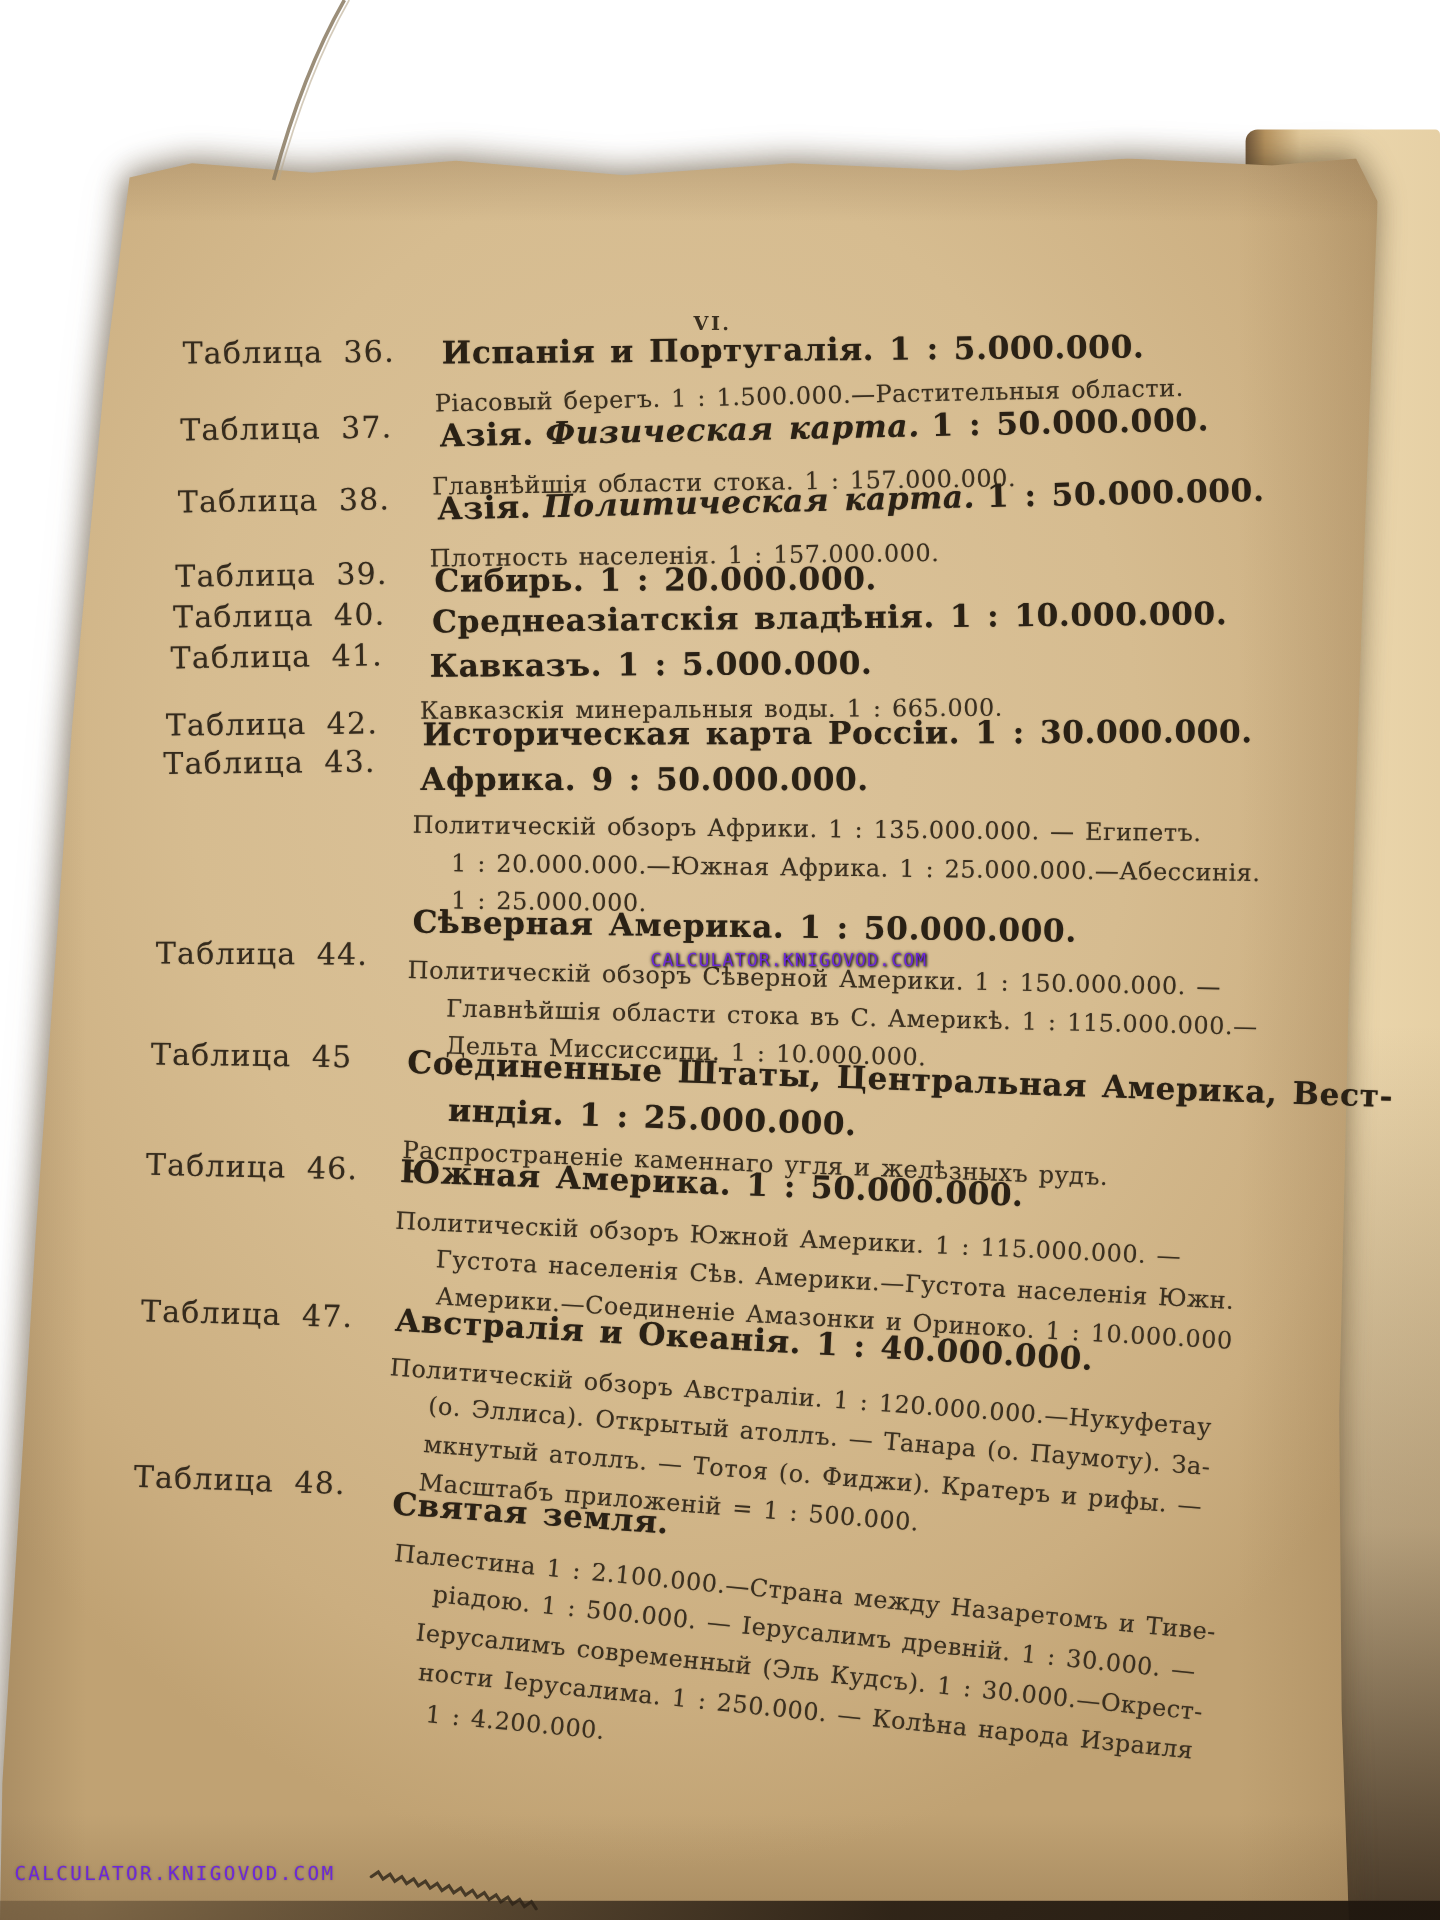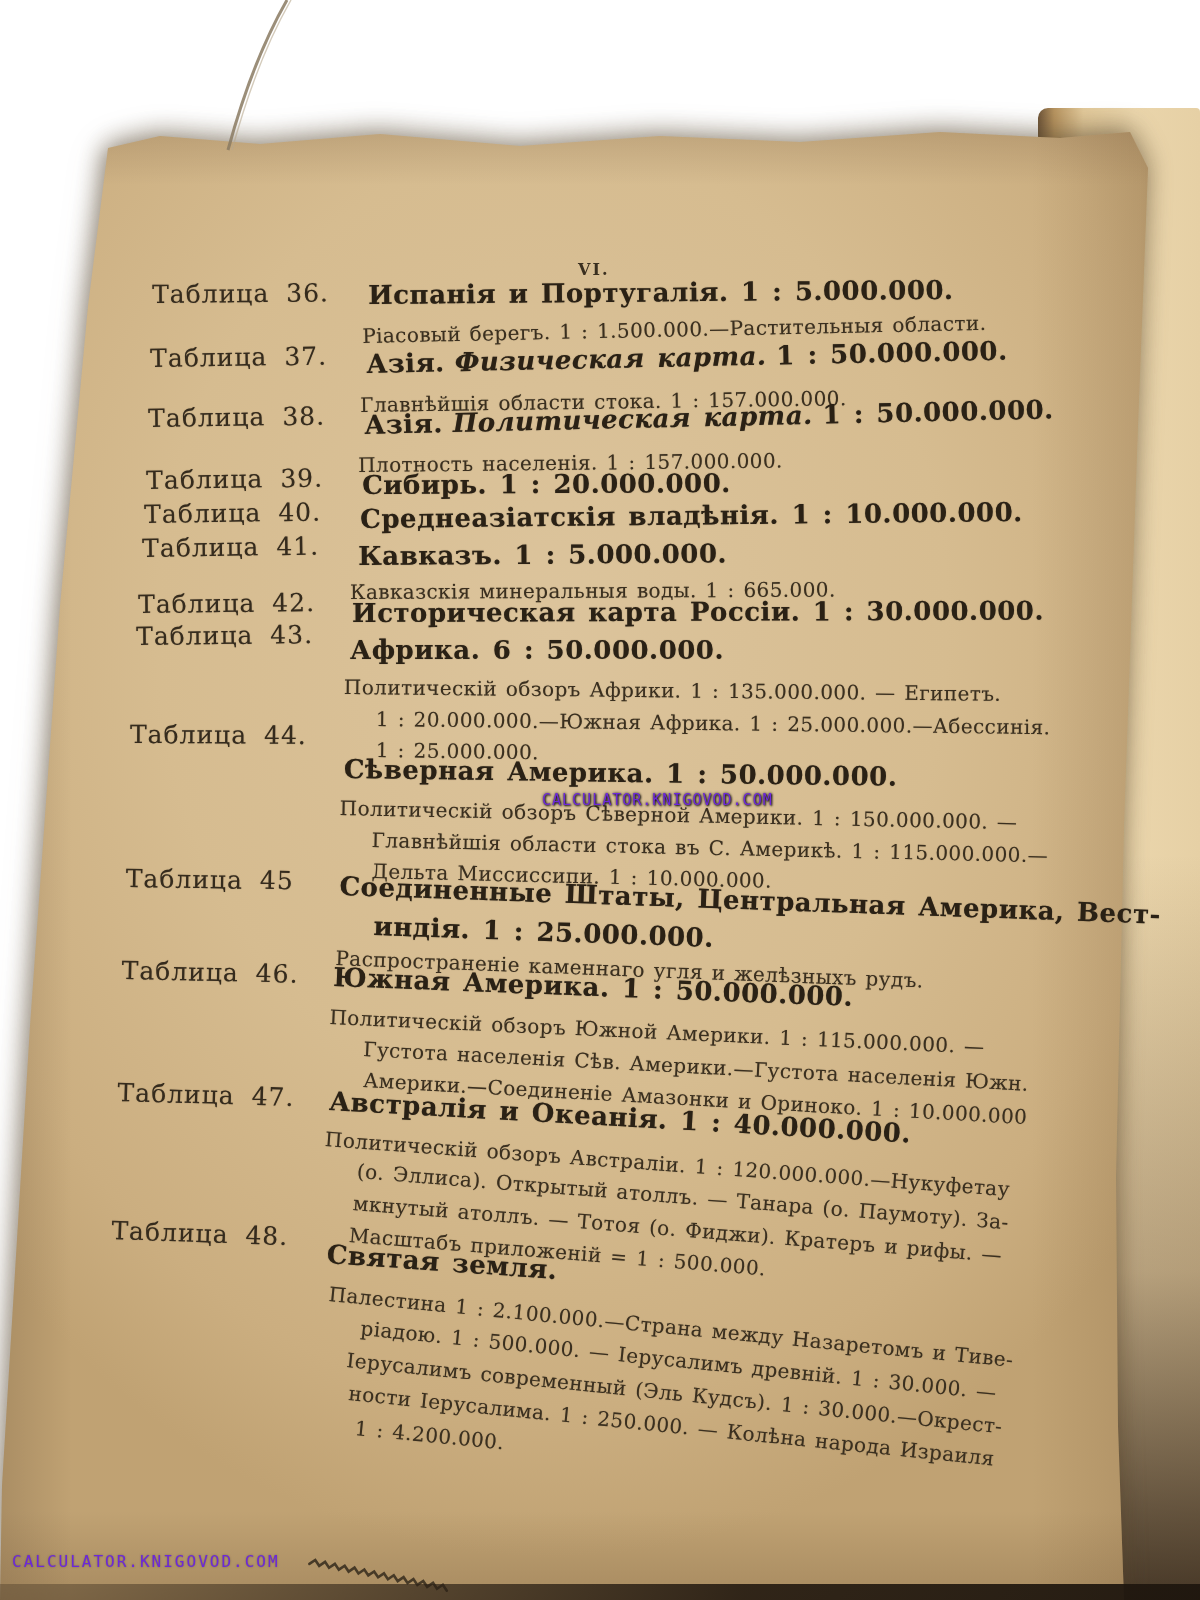--- a/index.html
+++ b/index.html
@@ -104,26 +104,26 @@
   <div class="line ttl" style="left:360px;top:504px;transform:rotate(-0.6deg);">Среднеазіатскія владѣнія. 1 : 10.000.000.</div>
 
   <div class="line lbl" style="left:142px;top:534px;transform:rotate(-0.8deg);">Таблица 41.</div>
   <div class="line ttl" style="left:358px;top:541px;transform:rotate(-0.4deg);">Кавказъ. 1 : 5.000.000.</div>
   <div class="line sub" style="left:350px;top:580px;transform:rotate(-0.3deg);">Кавказскія минеральныя воды. 1 : 665.000.</div>
 
   <div class="line lbl" style="left:138px;top:590px;transform:rotate(-0.6deg);">Таблица 42.</div>
   <div class="line ttl" style="left:352px;top:598px;transform:rotate(-0.2deg);">Историческая карта Россіи. 1 : 30.000.000.</div>
 
   <div class="line lbl" style="left:136px;top:622px;transform:rotate(-0.6deg);">Таблица 43.</div>
-  <div class="line ttl" style="left:350px;top:635px;">Африка. 6 : 50.000.000.</div>
+  <div class="line ttl" style="left:350px;top:635px;">Африка. 9 : 50.000.000.</div>
   <div class="line sub" style="left:344px;top:675px;transform:rotate(0.6deg);">Политическій обзоръ Африки. 1 : 135.000.000. — Египетъ.</div>
   <div class="line sub" style="left:376px;top:707px;transform:rotate(0.7deg);">1 : 20.000.000.—Южная Африка. 1 : 25.000.000.—Абессинія.</div>
   <div class="line sub" style="left:376px;top:738px;transform:rotate(0.8deg);">1 : 25.000.000.</div>
 
-  <div class="line lbl" style="left:130px;top:720px;transform:rotate(0.3deg);">Таблица 44.</div>
+  <div class="line lbl" style="left:130px;top:780px;transform:rotate(0.3deg);">Таблица 44.</div>
   <div class="line ttl" style="left:344px;top:754px;transform:rotate(0.8deg);">Сѣверная Америка. 1 : 50.000.000.</div>
   <div class="line sub" style="left:340px;top:796px;transform:rotate(1.2deg);">Политическій обзоръ Сѣверной Америки. 1 : 150.000.000. —</div>
   <div class="line sub" style="left:372px;top:828px;transform:rotate(1.3deg);">Главнѣйшія области стока въ С. Америкѣ. 1 : 115.000.000.—</div>
   <div class="line sub" style="left:372px;top:859px;transform:rotate(1.4deg);">Дельта Миссиссипи. 1 : 10.000.000.</div>
 
   <div class="line lbl" style="left:126px;top:864px;transform:rotate(0.8deg);">Таблица 45</div>
   <div class="line ttl" style="left:340px;top:871px;transform:rotate(2deg);">Соединенные Штаты, Центральная Америка, Вест-</div>
   <div class="line ttl" style="left:374px;top:911px;transform:rotate(2deg);">индія. 1 : 25.000.000.</div>
   <div class="line sub" style="left:336px;top:946px;transform:rotate(2.2deg);">Распространеніе каменнаго угля и желѣзныхъ рудъ.</div>
 

